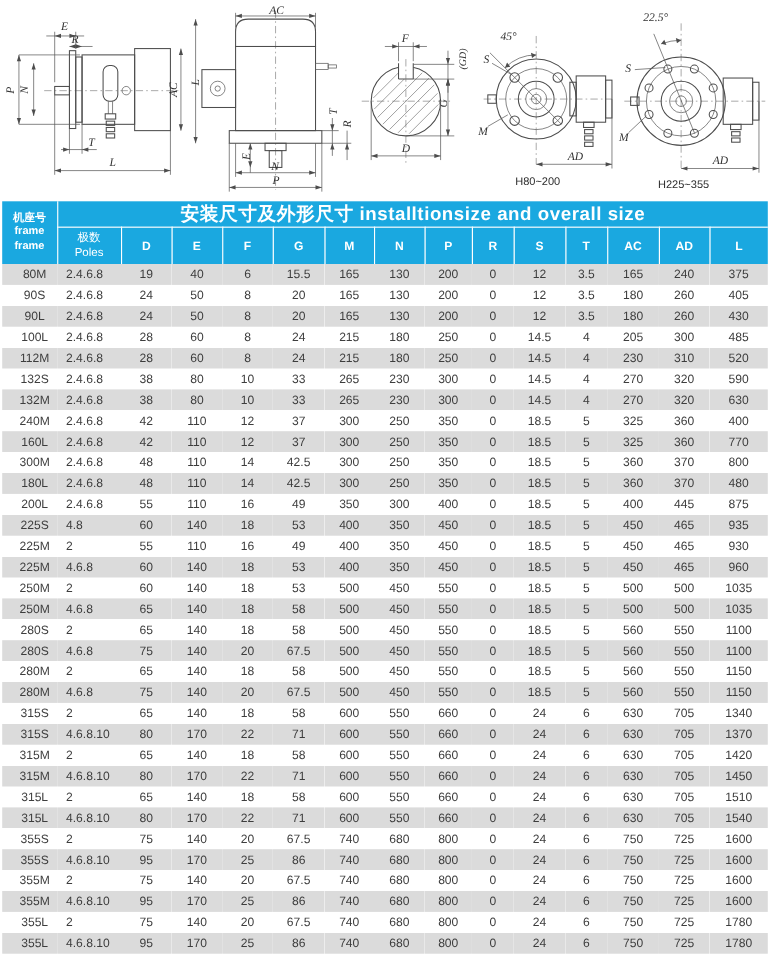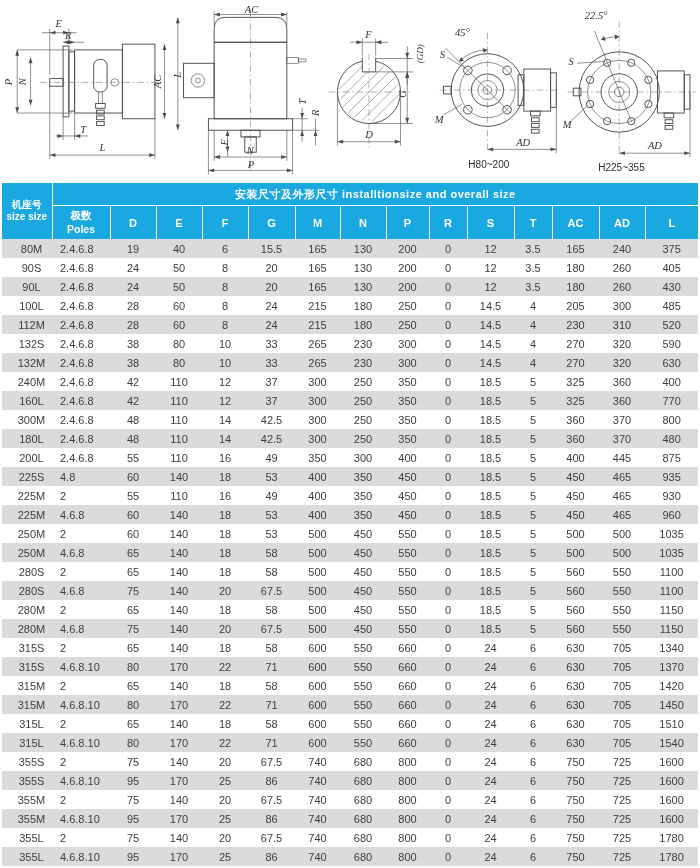--- a/index.html
+++ b/index.html
@@ -12,23 +12,23 @@
   .ln-thin{stroke:#5a5a5a;stroke-width:.7;fill:none;}
   .cl{stroke:#777;stroke-width:.6;fill:none;stroke-dasharray:7 3 1.5 3;}
   .hatch{stroke:#6a6a6a;stroke-width:.6;}
   .dim-label{font-family:"Liberation Serif",serif;font-style:italic;font-size:11px;fill:#333;}
   .cap{font-family:"Liberation Sans",sans-serif;font-size:10.5px;fill:#2e2e2e;}
   .arr{fill:#4d4d4d;stroke:none;}
 
   
   table{border-collapse:collapse;table-layout:fixed;width:696px;margin:0 2px;}
   thead th{background:#1aa8e0;color:#ffffff;padding:0;vertical-align:middle;}
-  th.t-title{font-size:11px;font-weight:bold;height:22px;border-bottom:1.5px solid #fff;letter-spacing:.5px;}
+  th.t-title{font-size:17px;font-weight:bold;height:22px;border-bottom:1.5px solid #fff;letter-spacing:.5px;}
   th.t-frame{font-weight:bold;font-size:10px;line-height:1.25;border-right:1.5px solid #fff;}
-  th.t-poles{font-weight:bold;font-size:10.5px;line-height:1.25;border-right:1.5px solid #fff;height:33px;}
+  th.t-poles{font-weight:normal;font-size:10.5px;line-height:1.25;border-right:1.5px solid #fff;height:33px;}
   th.t-dim{font-size:11px;font-weight:bold;border-right:1.5px solid #fff;height:33px;}
   th.t-dim.last{border-right:none;}
   tbody td{font-size:11px;color:#3d3d3d;text-align:center;height:19px;padding:0;white-space:nowrap;overflow:hidden;}
   tbody tr:nth-child(odd){background:#dbdbdb;}
   tbody tr:nth-child(even){background:#ffffff;}
   td.c-frame{text-align:center;padding-left:9px;}
   td.c-poles{text-align:left;padding-left:8px;}
 </style>
 </head>
 <body>
@@ -297,21 +297,21 @@
       <col style="width:47px">
       <col style="width:38px">
     <col style="width:47px">
       <col style="width:46px">
       <col style="width:53px">
   </colgroup>
   <thead>
     <tr>
       <th class="t-frame" rowspan="2">
         <span>机座号</span><br>
-        <span>size size</span>
+        <span>frame frame</span>
       </th>
       <th class="t-title" colspan="14">安装尺寸及外形尺寸 installtionsize and overall size</th>
     </tr>
     <tr>
       <th class="t-poles">
         <span>极数</span><br>
         <span>Poles</span>
       </th>
       <th class="t-dim">D</th>
       <th class="t-dim">E</th>

